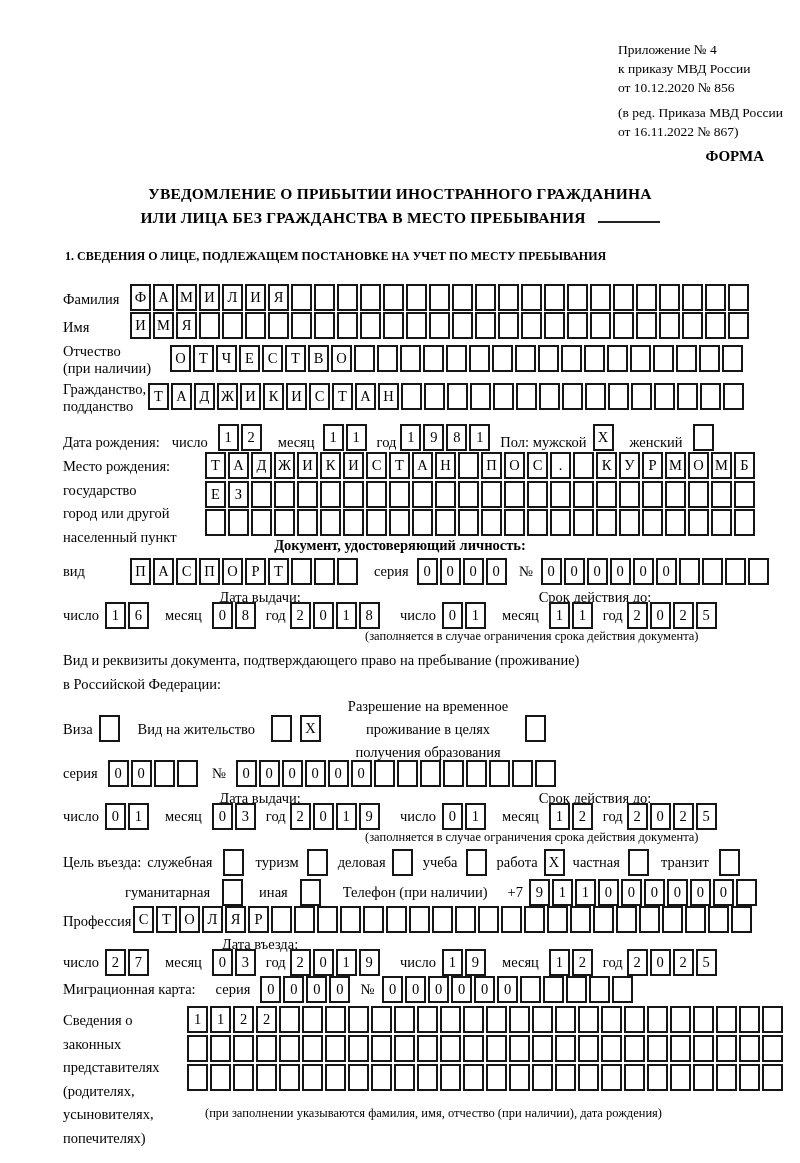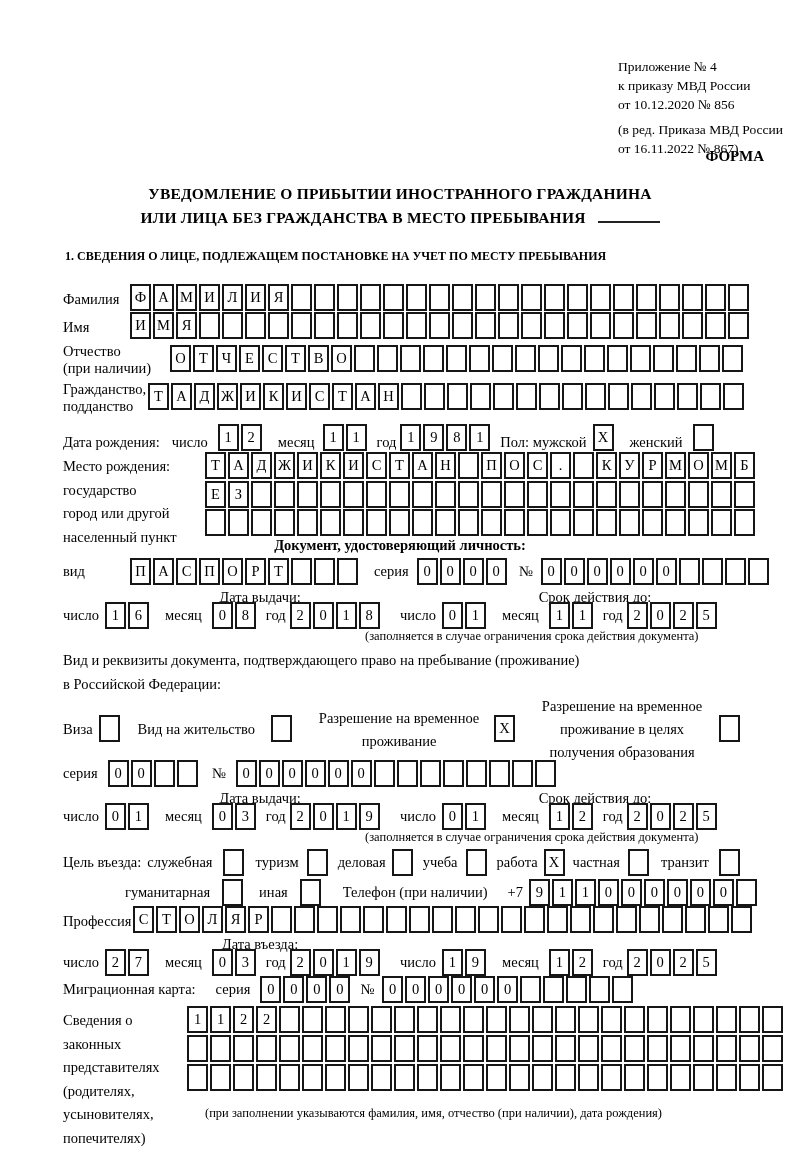--- a/index.html
+++ b/index.html
@@ -21,21 +21,21 @@
   .lblcol div{line-height:23.5px;white-space:nowrap;}
   .ml4{margin-left:4px}.ml6{margin-left:6px}.ml8{margin-left:8px}.ml10{margin-left:10px}
   .ml12{margin-left:12px}.ml14{margin-left:14px}.ml16{margin-left:16px}.ml20{margin-left:20px}
   .optlbl{display:inline-block;white-space:normal;text-align:center;line-height:23px;}
 </style>
 </head>
 <body>
 
 <div class="page">
 
-  <div class="abs hdr" style="left:618px;top:40px;margin-top:17px;">
+  <div class="abs hdr" style="left:618px;top:40px;">
     <div>Приложение № 4</div>
     <div>к приказу МВД России</div>
     <div>от 10.12.2020 № 856</div>
     <div class="gap">(в ред. Приказа МВД России</div>
     <div>от 16.11.2022 № 867)</div>
   </div>
   <div class="abs b" style="right:36px;top:148px;font-size:15px;">ФОРМА</div>
 
   <div class="abs b ctr title" style="left:40px;top:182px;width:720px;">
     <div>УВЕДОМЛЕНИЕ О ПРИБЫТИИ ИНОСТРАННОГО ГРАЖДАНИНА</div>
@@ -379,21 +379,20 @@
 
   <div class="abs row" style="left:63px;top:692px;">
     <span style="padding-top:3px;">Виза</span>
     <span class="cells ml6">
         <span class="cell"></span>
       </span>
     <span class="ml16" style="padding-top:3px;">Вид на жительство</span>
     <span class="cells ml16">
         <span class="cell"></span>
       </span>
-    <span class="optlbl ml16" style="width:178px;padding-top:3px;">Разрешение на временное проживание</span>
     <span class="cells ml6">
         <span class="cell">X</span>
       </span>
     <span class="optlbl ml14" style="width:182px;padding-top:3px;">Разрешение на временное проживание в целях получения образования</span>
     <span class="cells ml6">
         <span class="cell"></span>
       </span>
   </div>
 
   <div class="abs row" style="left:63px;top:760px;align-items:center;">

